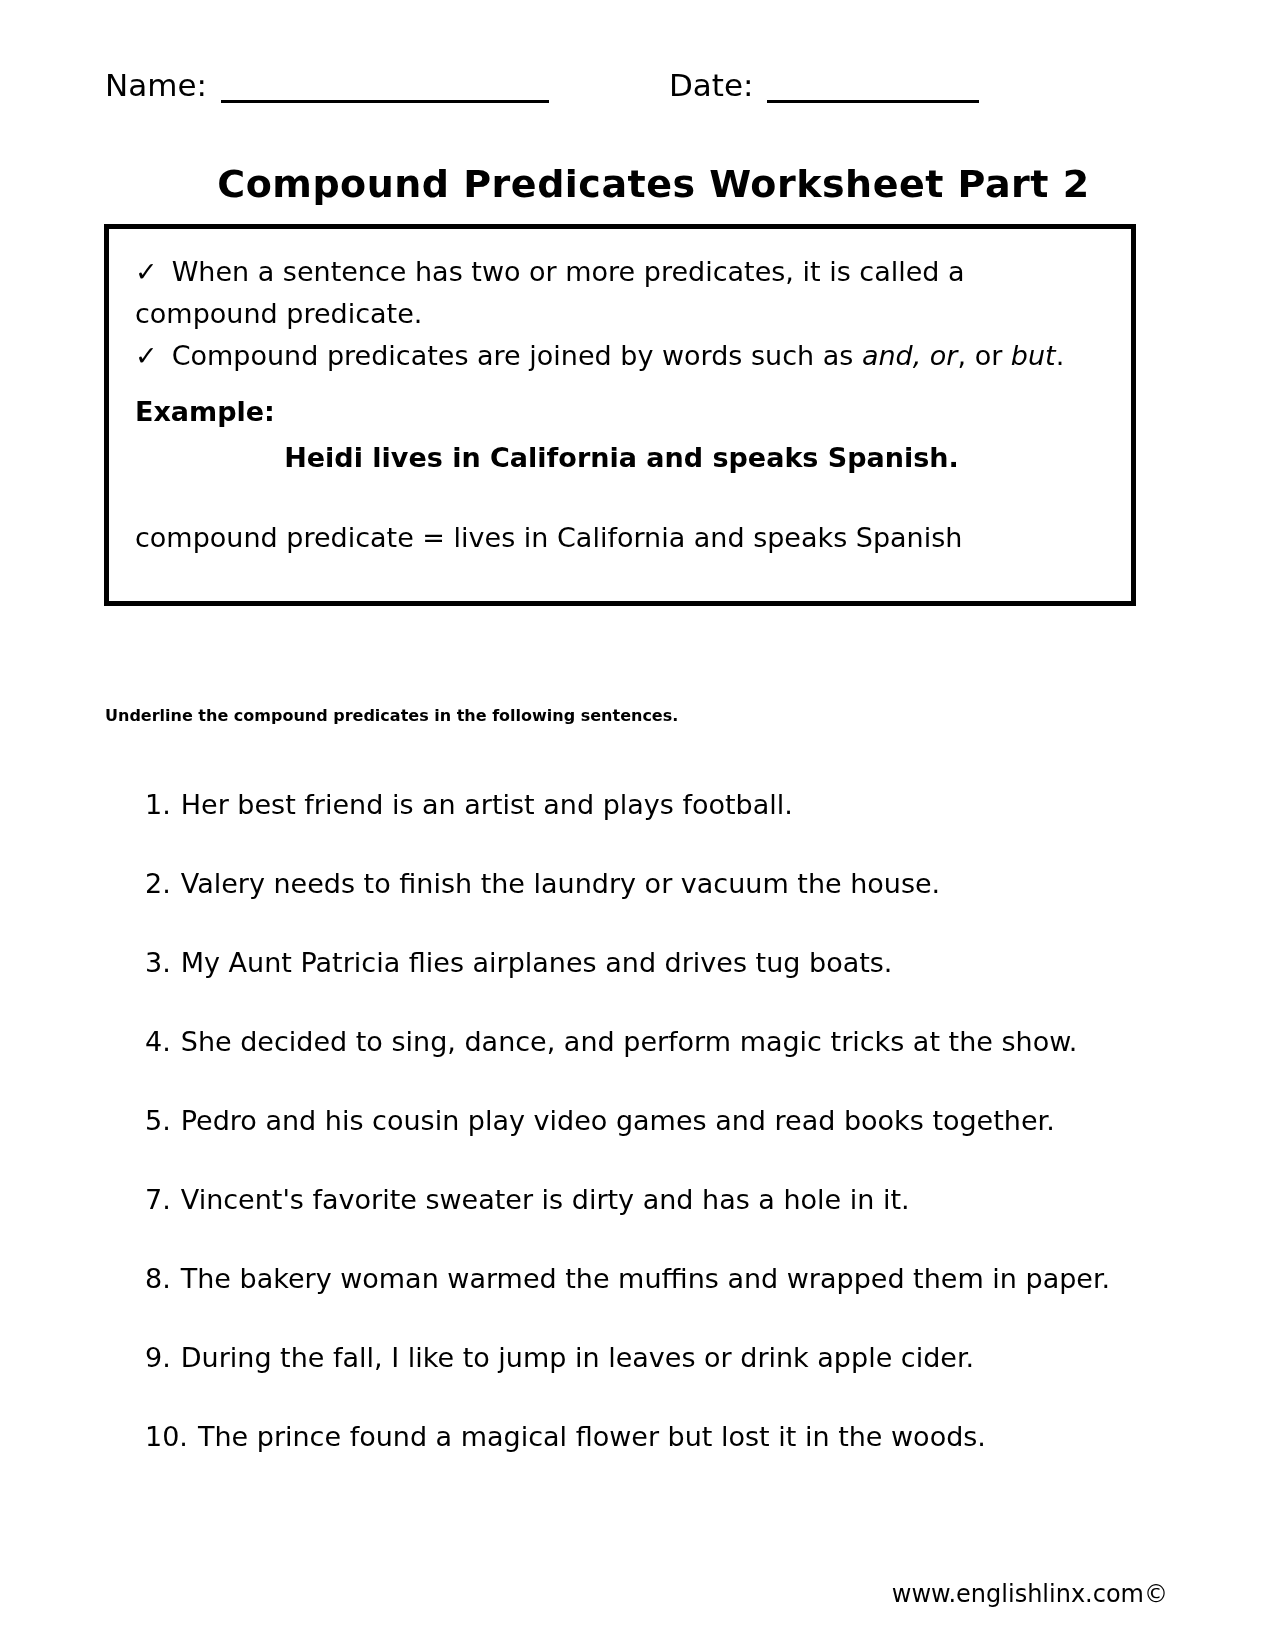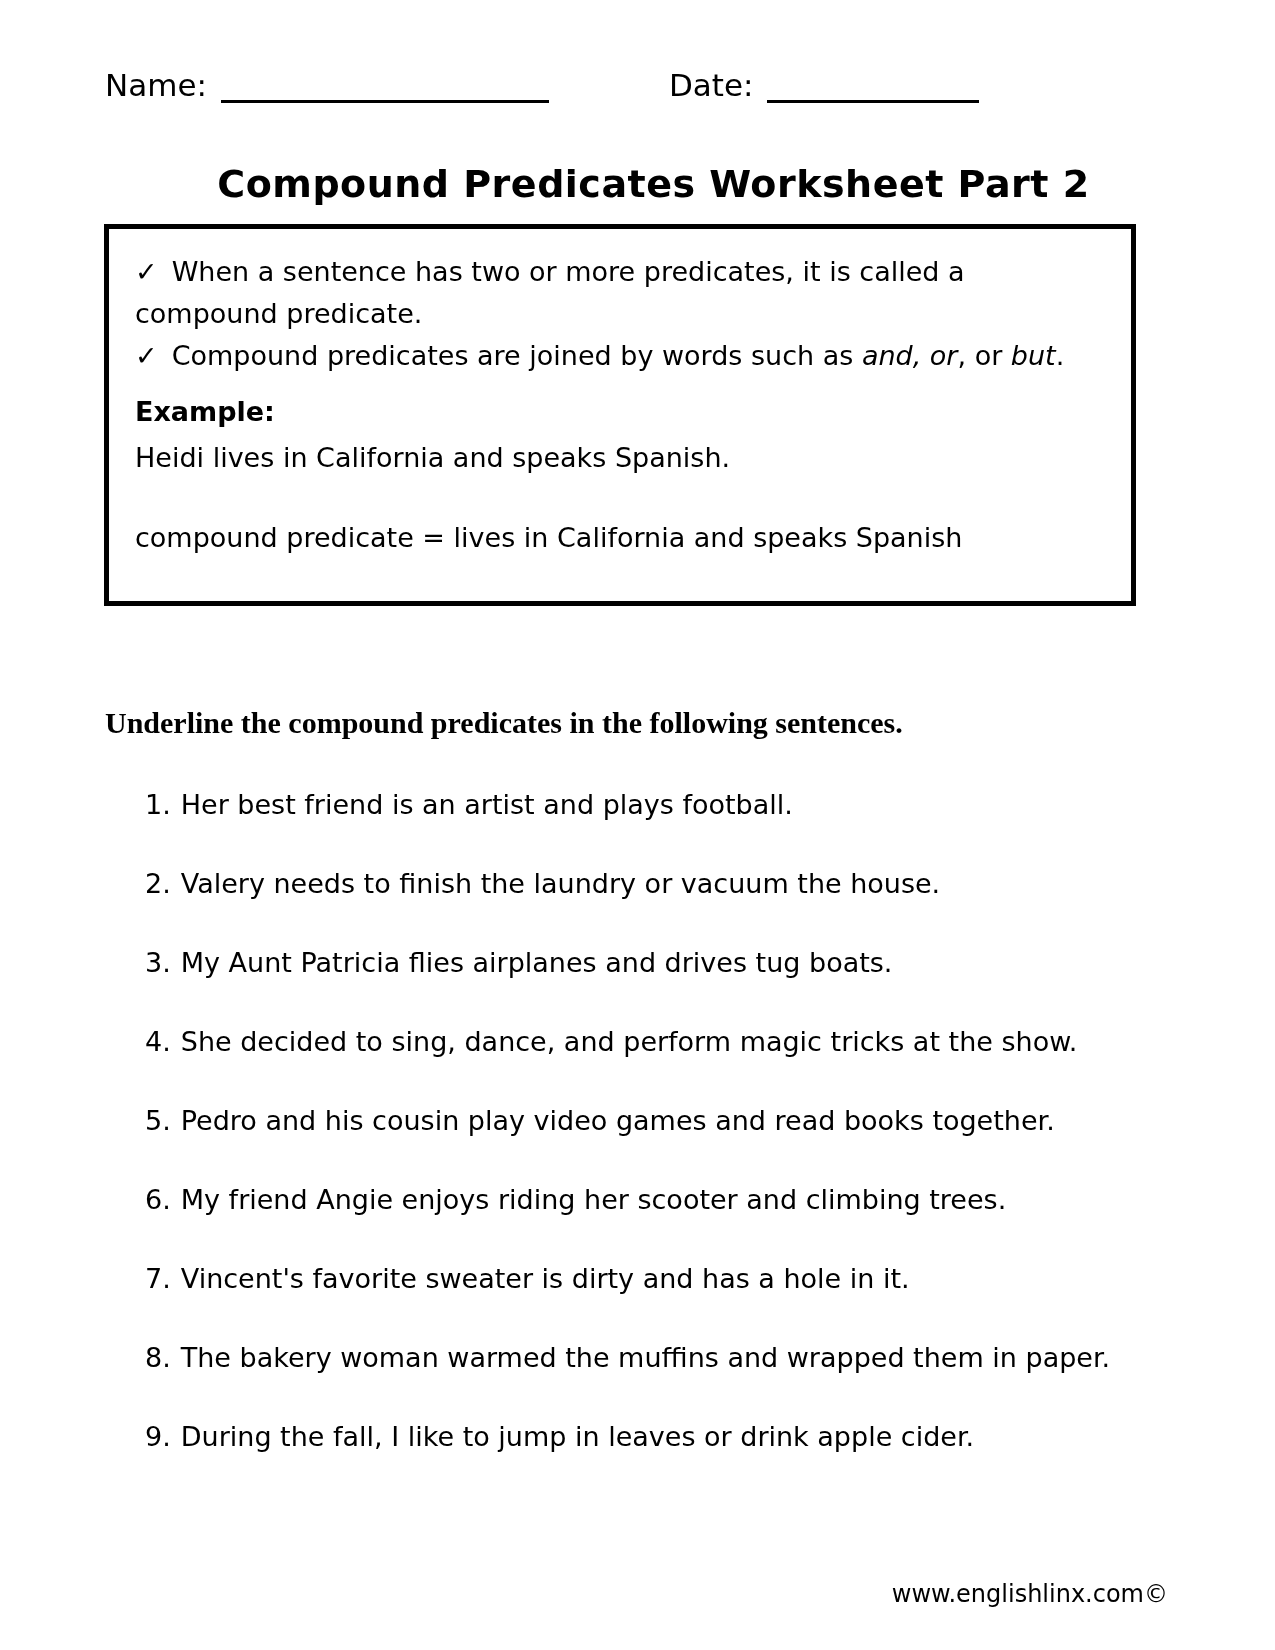--- a/index.html
+++ b/index.html
@@ -63,36 +63,37 @@
   }
   .bullet { margin: 0; }
   .check { display: inline-block; margin-right: 14px; }
   .bullet em { font-style: italic; }
   .example-label {
     margin: 14px 0 0 0;
     font-weight: bold;
   }
   .example-sentence {
     margin: 4px 0 10px 0;
+    text-align: center;
+    font-weight: bold;
   }
   .example-breakdown {
     margin: 38px 0 0 0;
     text-align: left;
   }
 
   
   .instruction {
     position: absolute;
     top: 706px;
     left: 105px;
     right: 105px;
     margin: 0;
-    font-size: 30px;
+    font-size: 16px;
     font-weight: bold;
-    font-family: Liberation Serif, serif;
   }
 
   
   .sentence-list {
     position: absolute;
     top: 788px;
     left: 105px;
     right: 90px;
   }
   .sentence {
@@ -143,21 +144,21 @@
   </div>
 
   <p class="instruction">Underline the compound predicates in the following sentences.</p>
 
   <div class="sentence-list">
     <div class="sentence"><span class="num">1.</span><span>Her best friend is an artist and plays football.</span></div>
     <div class="sentence"><span class="num">2.</span><span>Valery needs to finish the laundry or vacuum the house.</span></div>
     <div class="sentence"><span class="num">3.</span><span>My Aunt Patricia flies airplanes and drives tug boats.</span></div>
     <div class="sentence"><span class="num">4.</span><span>She decided to sing, dance, and perform magic tricks at the show.</span></div>
     <div class="sentence"><span class="num">5.</span><span>Pedro and his cousin play video games and read books together.</span></div>
-    <div class="sentence"><span class="num">6.</span><span>My friend Angie enjoys riding her scooter and climbing trees.</span></div>
     <div class="sentence"><span class="num">7.</span><span>Vincent's favorite sweater is dirty and has a hole in it.</span></div>
     <div class="sentence"><span class="num">8.</span><span>The bakery woman warmed the muffins and wrapped them in paper.</span></div>
     <div class="sentence"><span class="num">9.</span><span>During the fall, I like to jump in leaves or drink apple cider.</span></div>
+    <div class="sentence"><span class="num">10.</span><span>The prince found a magical flower but lost it in the woods.</span></div>
   </div>
 
   <div class="footer">www.englishlinx.com©</div>
 
 </div>
 
 </body></html>

